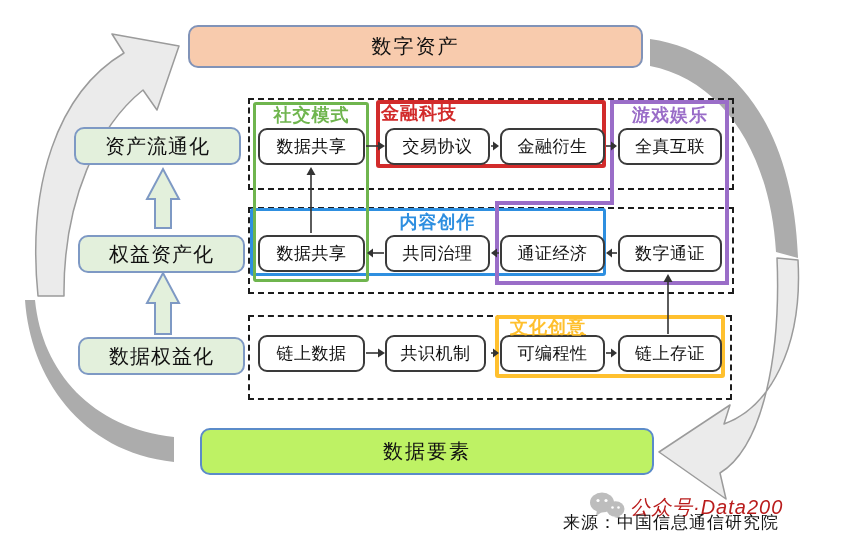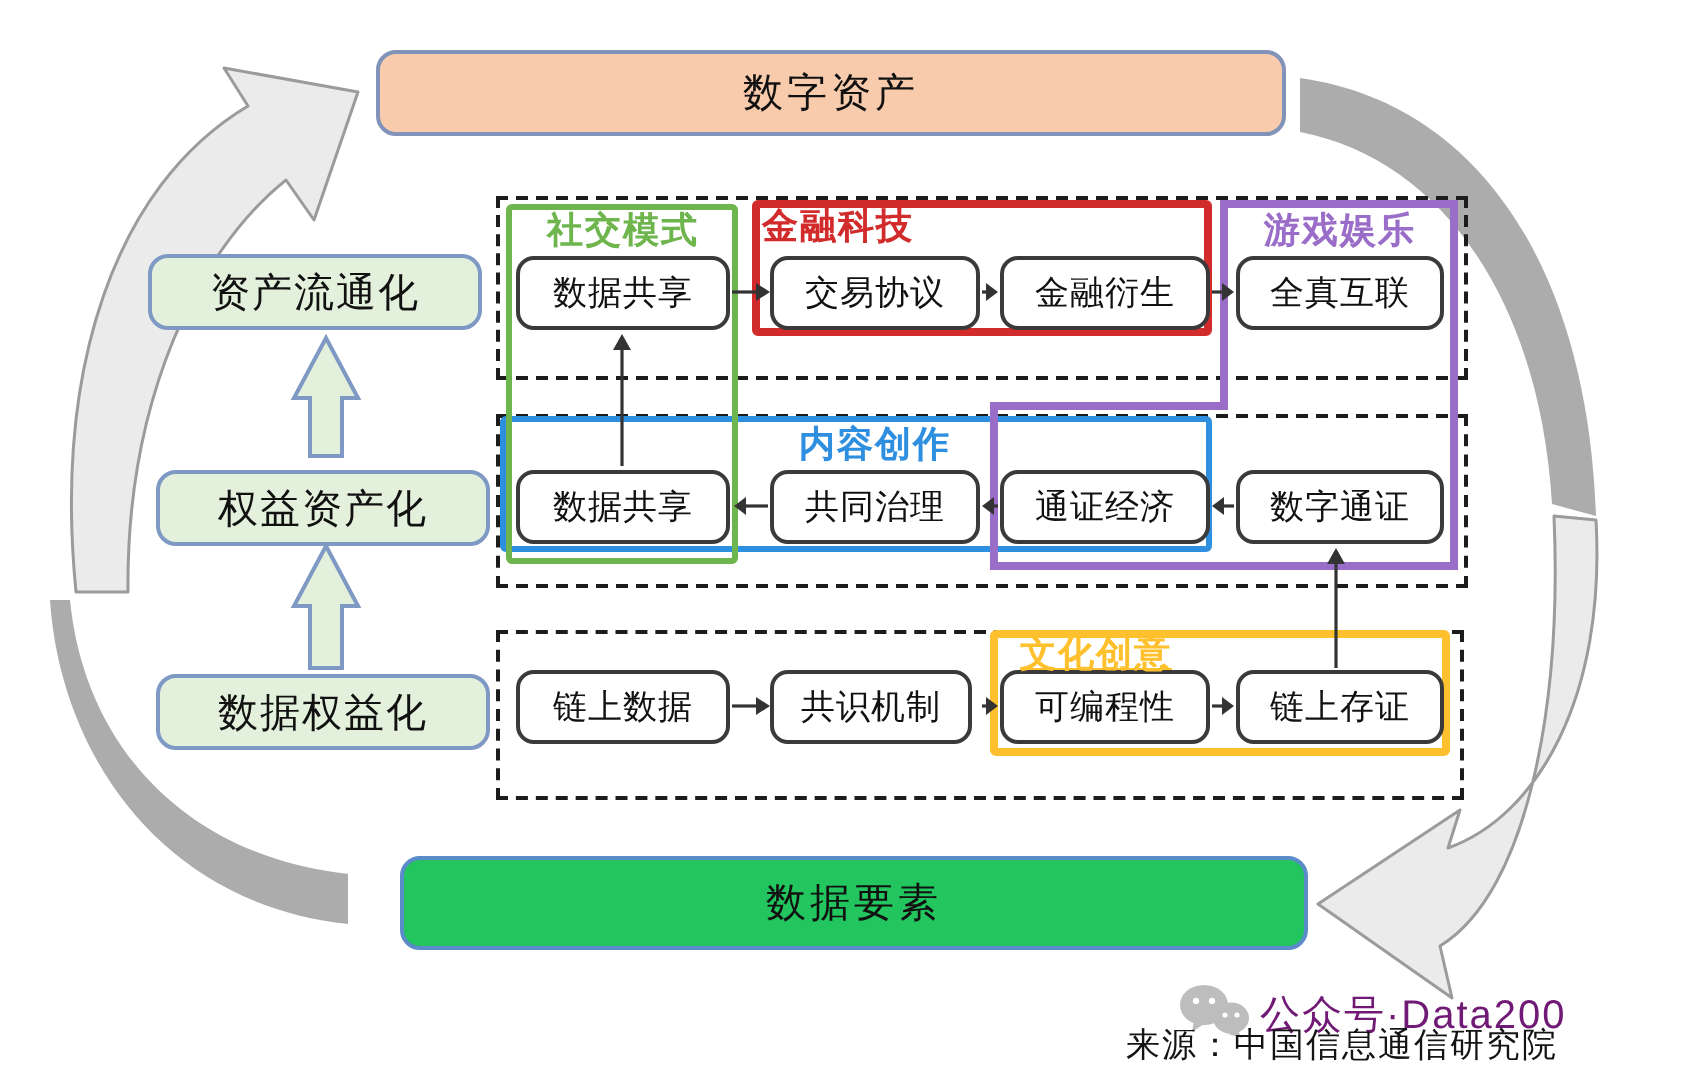--- a/index.html
+++ b/index.html
@@ -26,21 +26,21 @@
     font-size:20px;letter-spacing:1px;
   }
   .flow-box{
     background:#ffffff;border:2px solid #3A3A3A;border-radius:9px;
     font-size:17px;letter-spacing:0.5px;
   }
   .cat-label{
     font-size:18px;font-weight:bold;letter-spacing:1px;text-align:center;
     white-space:nowrap;
   }
-  .wm-text{font-size:20px;color:#701a75;letter-spacing:1px;white-space:nowrap;}
+  .wm-text{font-size:20px;color:#b91c1c;letter-spacing:1px;white-space:nowrap;font-style:italic;}
   .src-text{font-size:17px;color:#141414;letter-spacing:1px;white-space:nowrap;}
 </style>
 </head>
 <body>
 
 <div class="canvas">
 
   <svg class="layer z1" viewBox="0 0 843 543">
     <path d="M 35 300 C 42 372 92 428 174 437 L 174 462 C 80 452 30 376 25 300 Z" fill="#ACACAC"></path>
     <path d="M 38 296 C 27 185 57 93 124 53 L 112 34 L 179 46 L 157 110 L 143 90 C 99 125 63 200 64 296 Z" fill="#EBEBEB" stroke="#9B9B9B" stroke-width="1.5" stroke-linejoin="round"></path>
@@ -54,21 +54,21 @@
 
   <div class="abs cat-rect z3" style="left: 250px; top: 208px; width: 350px; height: 62px; border-width: 3px; border-color: rgb(46, 143, 224);"></div>
   <div class="abs cat-rect z4" style="left: 253px; top: 102px; width: 110px; height: 174px; border-width: 3px; border-color: rgb(111, 181, 78);"></div>
   <div class="abs cat-rect z4" style="left: 376px; top: 100px; width: 222px; height: 60px; border-width: 4px; border-color: rgb(210, 43, 43);"></div>
   <div class="abs cat-rect z4" style="left: 495px; top: 315px; width: 222px; height: 55px; border-width: 4px; border-color: rgb(255, 192, 46);"></div>
   <svg class="layer z4" viewBox="0 0 843 543">
     <polygon points="612,102 727,102 727,283 497,283 497,203 612,203" fill="none" stroke-width="4" style="stroke: rgb(154, 109, 200);"></polygon>
   </svg>
 
   <div class="abs node big-node z5" style="left:188px;top:25px;width:455px;height:43px;background:#F8CBAD;">数字资产</div>
-  <div class="abs node big-node z5" style="left:200px;top:428px;width:454px;height:47px;background:#22c55e;border-color:#5B8BC9;">数据要素</div>
+  <div class="abs node big-node z5" style="left:200px;top:428px;width:454px;height:47px;background:#bef264;border-color:#5B8BC9;">数据要素</div>
 
   <div class="abs node stage z5" style="left:74px;top:127px;width:167px;height:38px;">资产流通化</div>
   <div class="abs node stage z5" style="left:78px;top:235px;width:167px;height:38px;">权益资产化</div>
   <div class="abs node stage z5" style="left:78px;top:337px;width:167px;height:38px;">数据权益化</div>
 
   <svg class="layer z5" viewBox="0 0 843 543">
     <polygon points="155,228 155,199 147,199 163,169 179,199 171,199 171,228" fill="#E3F0DC" stroke="#7E99C4" stroke-width="2"></polygon>
     <polygon points="155,334 155,303 147,303 163,273 179,303 171,303 171,334" fill="#E3F0DC" stroke="#7E99C4" stroke-width="2"></polygon>
   </svg>
 

